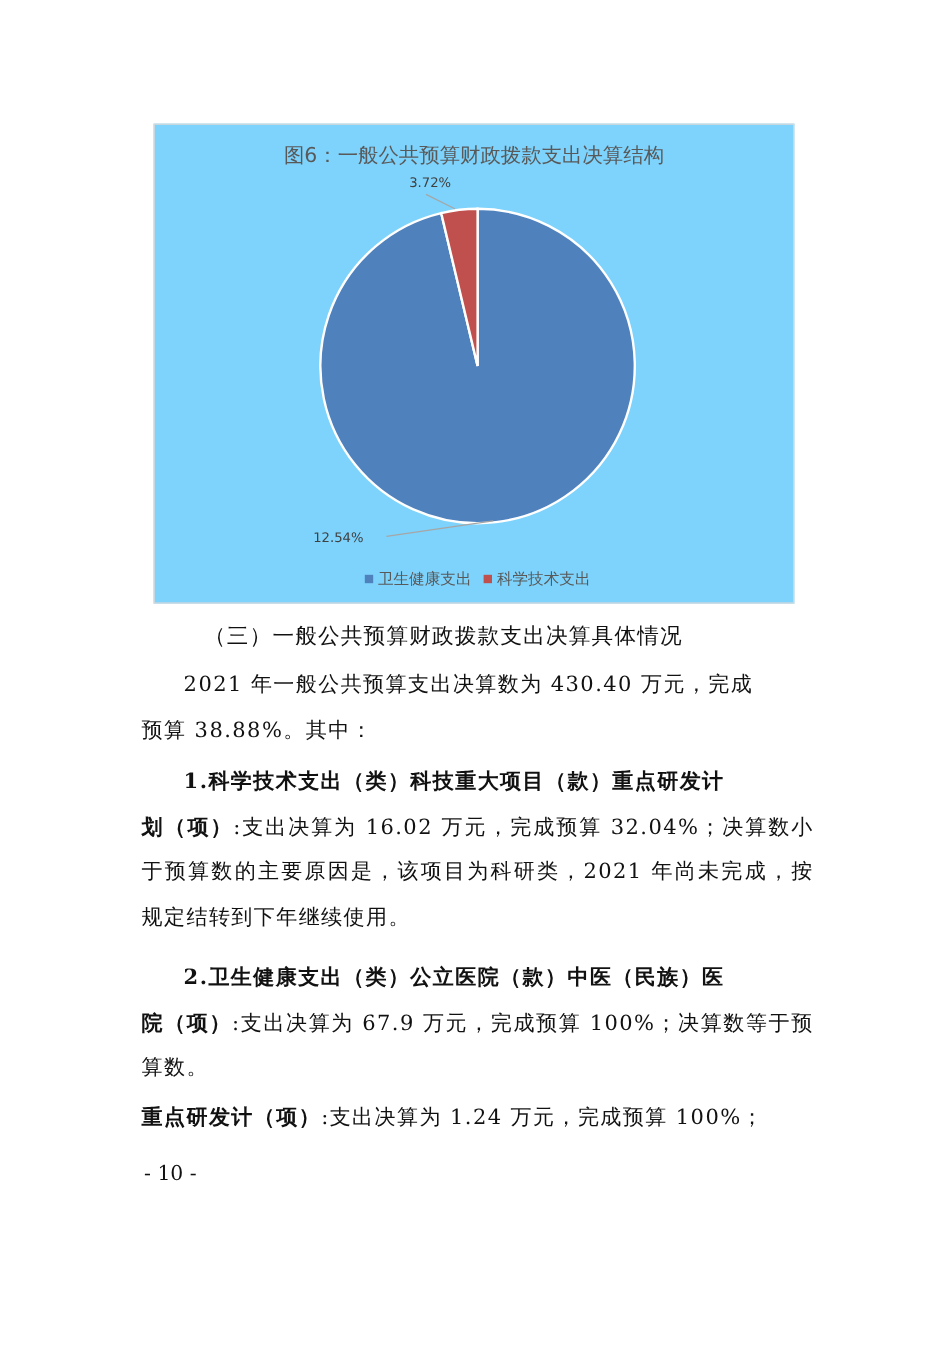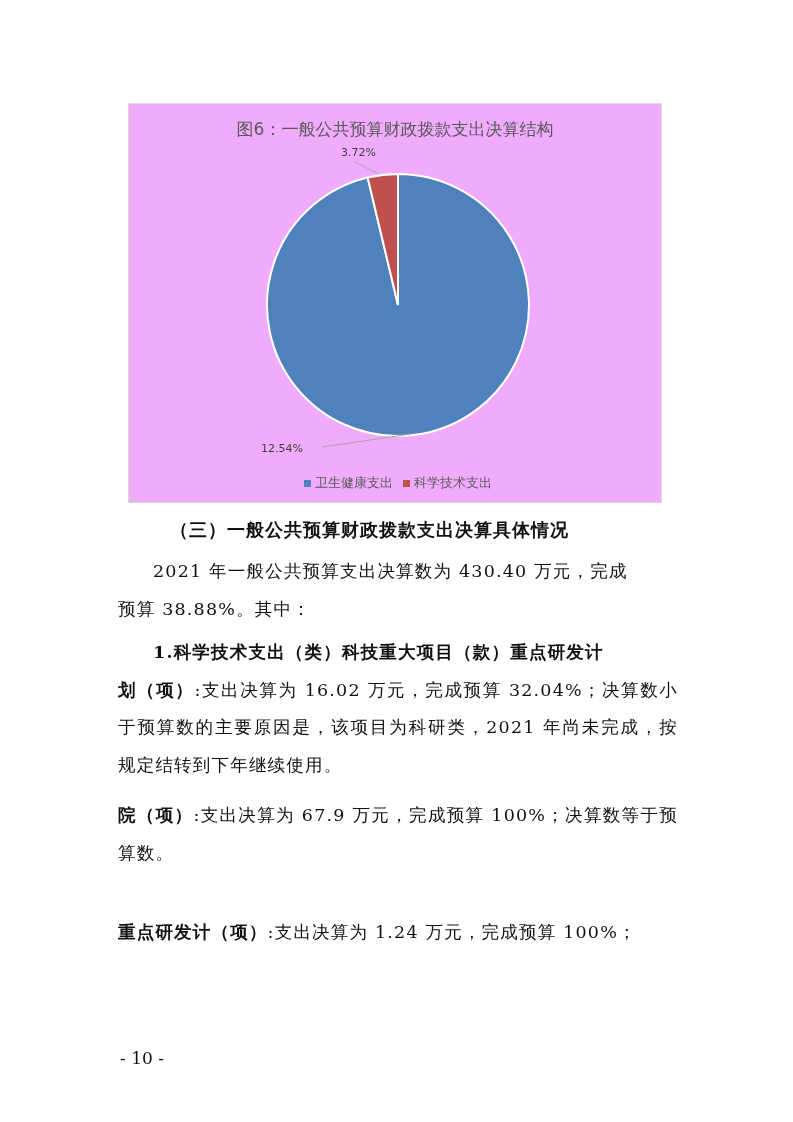--- a/index.html
+++ b/index.html
@@ -1,30 +1,30 @@
 <!DOCTYPE html>
 <html><head>
 <meta charset="utf-8">
 <style>
   html, body { margin:0; padding:0; background:#fff; }
   body { width:793px; height:1122px; position:relative; overflow:hidden;
          font-family:"DejaVu Serif", "Liberation Serif", serif; color:#111; }
   .chart-box { position:absolute; left:128px; top:103px; width:534px; height:400px;
-               border:1px solid #d9d9d9; background:#f0abfc; box-sizing:border-box; }
+               border:1px solid #d9d9d9; background:#7dd3fc; box-sizing:border-box; }
   .chart-title { position:absolute; left:0; right:0; top:14px; text-align:center;
                  font-family:"DejaVu Sans", sans-serif; font-size:17px; color:#595959; }
   .pie-svg { position:absolute; left:0; top:0; }
   .lbl { position:absolute; font-family:"DejaVu Sans", sans-serif; font-size:11px; color:#404040; }
   .legend { position:absolute; left:0; right:0; top:370px; text-align:center;
             font-family:"DejaVu Sans", sans-serif; font-size:13px; color:#595959; }
   .legend .sw { display:inline-block; width:7px; height:7px; margin:0 4px 1px 6px; vertical-align:middle; }
-  .heading { position:absolute; left:170px; top:518px; font-size:18px; font-weight:bold; letter-spacing:1px;text-align:right; }
+  .heading { position:absolute; left:170px; top:518px; font-size:18px; font-weight:normal; letter-spacing:1px;text-align:right; }
   .p { position:absolute; left:118px; width:560px; font-size:17.5px; line-height:37.5px; text-align:justify; letter-spacing:1.2px; }
   .b { font-weight:bold; }
-  .footer { position:absolute; left:120px; top:1048px; font-size:17px; }
+  .footer { position:absolute; left:120px; top:968px; font-size:17px; }
 </style>
 </head>
 <body>
 
 <div class="chart-box">
   <div class="chart-title">图6：一般公共预算财政拨款支出决算结构</div>
   <svg class="pie-svg" width="534" height="400">
 
     <path d="M269,201 L269,70 A131,131 0 1 1 238.66,73.56 Z" fill="#4F81BD" stroke="#fff" stroke-width="2"></path>
     <path d="M269,201 L238.66,73.56 A131,131 0 0 1 269,70 Z" fill="#C0504D" stroke="#fff" stroke-width="2"></path>
@@ -45,20 +45,21 @@
   <div style="text-indent:2em;">2021 年一般公共预算支出决算数为 430.40 万元，完成</div>
   <div>预算 38.88%。其中：</div>
 </div>
 
 <div class="p" style="top:634px;">
   <div class="b" style="text-indent:2em;">1.科学技术支出（类）科技重大项目（款）重点研发计</div>
   <div><span class="b">划（项）</span><span>:支出决算为 16.02 万元，完成预算 32.04%；决算数小于预算数的主要原因是，该项目为科研类，2021 年尚未完成，按规定结转到下年继续使用。</span></div>
 </div>
 
 <div class="p" style="top:797px;">
+  <div class="b" style="text-indent:2em;">2.卫生健康支出（类）公立医院（款）中医（民族）医</div>
   <div><span class="b">院（项）</span><span>:支出决算为 67.9 万元，完成预算 100%；决算数等于预算数。</span></div>
 </div>
 
 <div class="p" style="top:914px;">
   <div><span class="b">重点研发计（项）</span><span>:支出决算为 1.24 万元，完成预算 100%；</span></div>
 </div>
 
 <div class="footer">- 10 -</div>
 
 </body></html>

